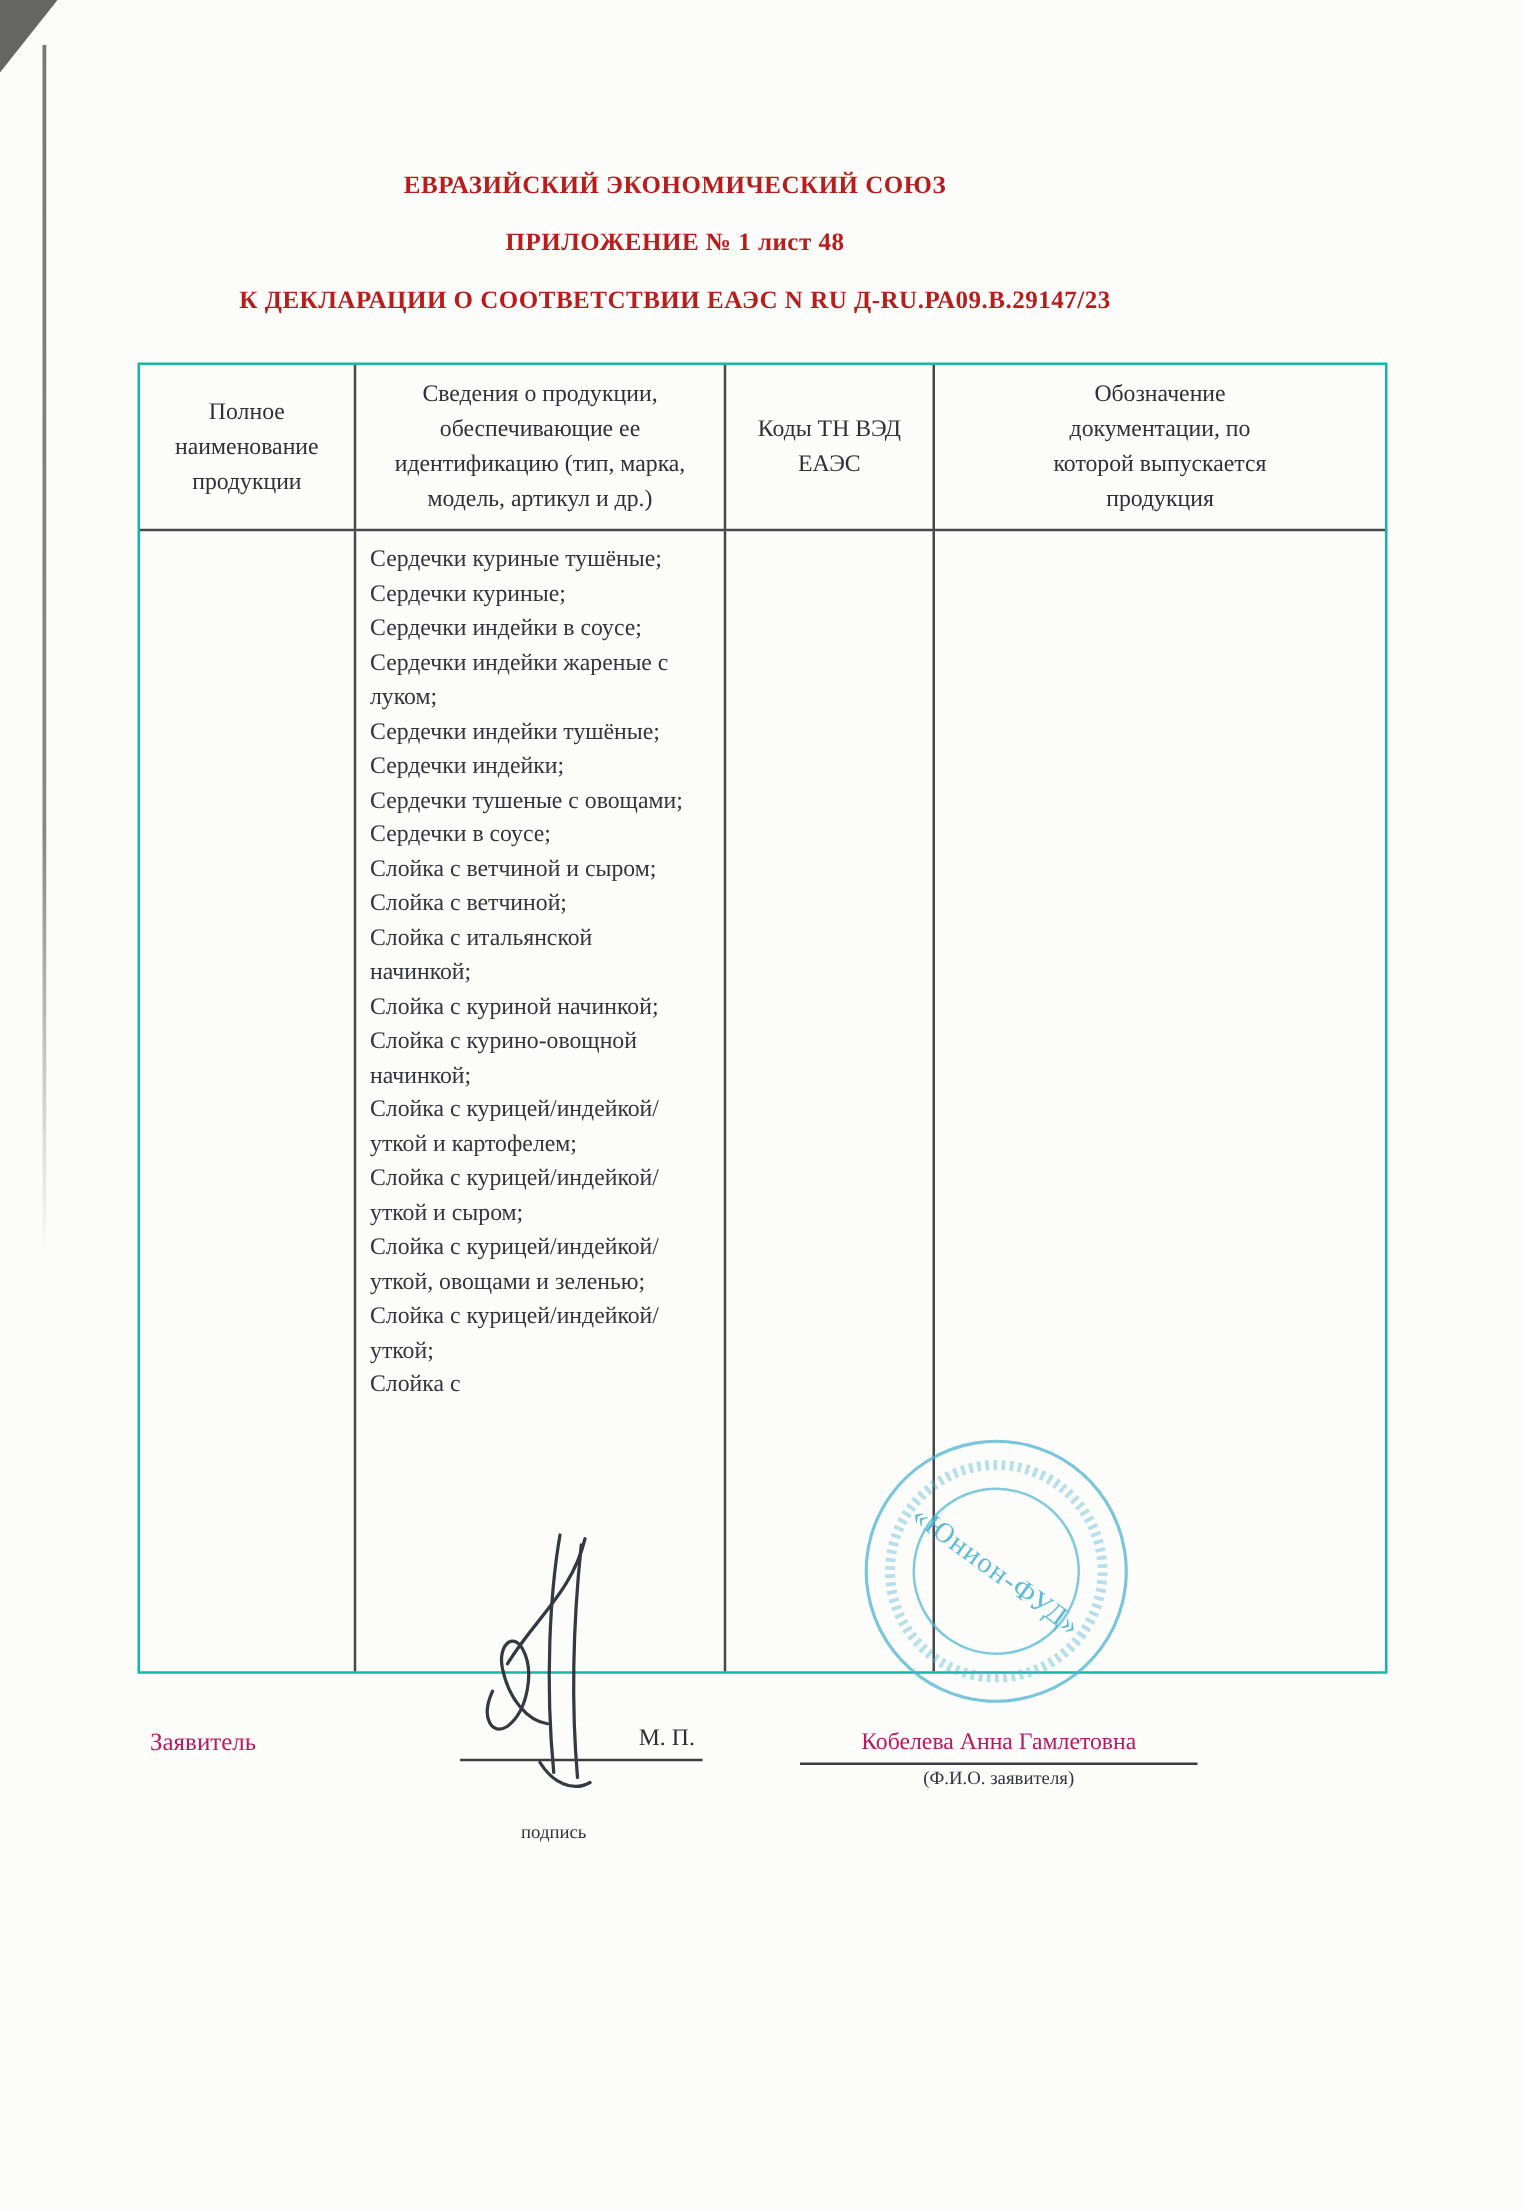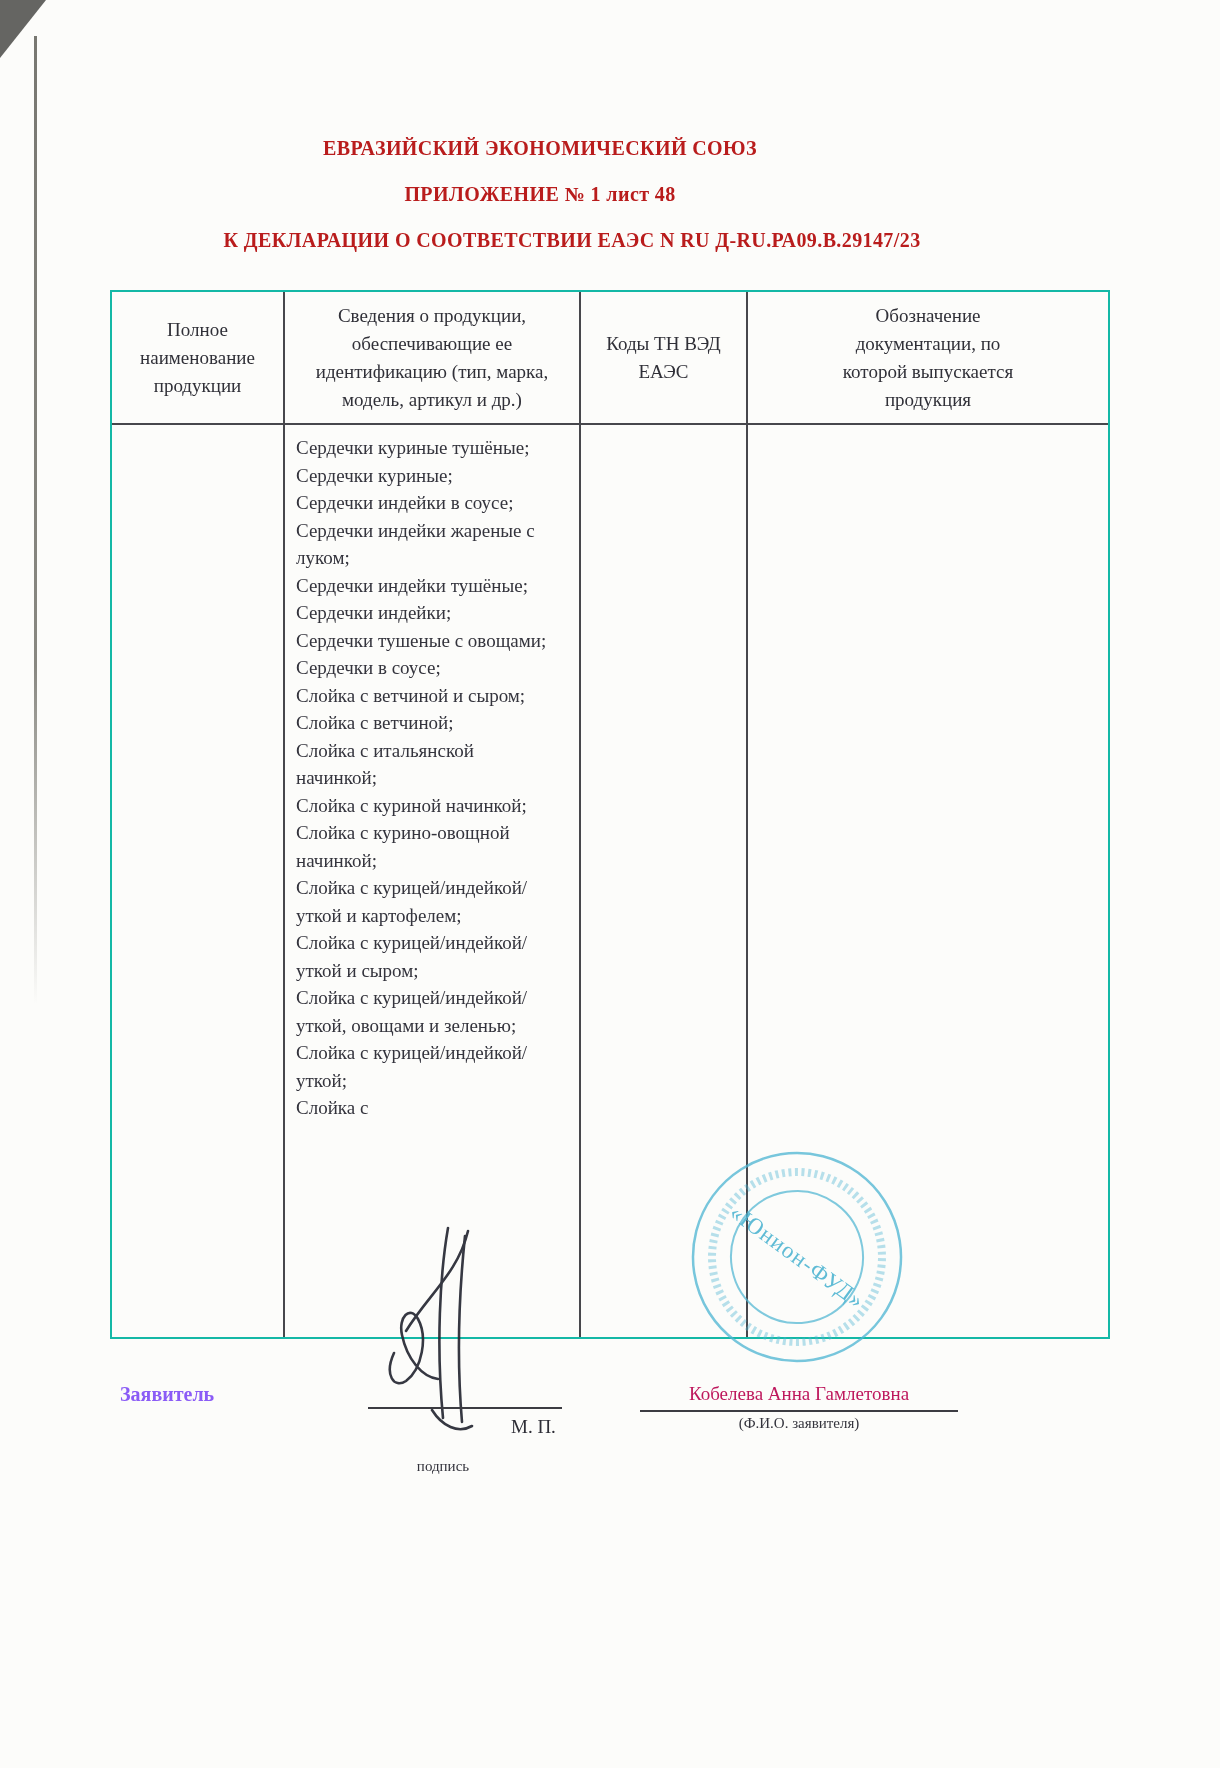--- a/index.html
+++ b/index.html
@@ -34,21 +34,21 @@
 
   
   .title {
     position: absolute; left: 0; width: 1080px;
     text-align: center; font-weight: bold;
     font-size: 20px; letter-spacing: .4px;
     color: #b91c1c;
   }
   .t1 { top: 137px; }
   .t2 { top: 183px; }
-  .t3 { top: 229px; padding-left: 32px; }
+  .t3 { top: 229px; }
 
   
   .doc-table {
     position: absolute; left: 110px; top: 290px;
     width: 996px; height: 1045px;
     display: grid;
     grid-template-columns: 173px 296px 167px 1fr;
     grid-template-rows: 133px 1fr;
     border: 2px solid #14b8a6;
   }
@@ -67,32 +67,32 @@
   .td.c2 {
     padding: 9px 24px 0 11px;
     font-size: 19px; line-height: 27.5px;
     color: #34343d;
   }
   .product-line { white-space: normal; }
 
   
   .applicant-label {
     position: absolute; left: 120px; top: 1383px;
-    font-size: 20px; font-weight: bold; color: #8b5cf6;
+    font-size: 20px; font-weight: normal; color: #be185d;
   }
   .sig-line {
     position: absolute; left: 368px; top: 1407px;
     width: 194px; border-top: 2px solid #3c3c42;
   }
   .sig-caption {
     position: absolute; left: 368px; top: 1413px; width: 150px;
     text-align: center; font-size: 15px; color: #34343d; margin-top: 45px;
   }
   .seal-abbr {
-    position: absolute; left: 511px; top: 1416px;
+    position: absolute; left: 511px; top: 1380px;
     font-size: 19px; color: #2e2e36; text-align: center;
   }
   .name-text {
     position: absolute; left: 640px; top: 1383px; width: 318px;
     text-align: center; font-size: 19px; color: #be185d;
   }
   .name-line {
     position: absolute; left: 640px; top: 1410px;
     width: 318px; border-top: 2px solid #3c3c42;
   }

